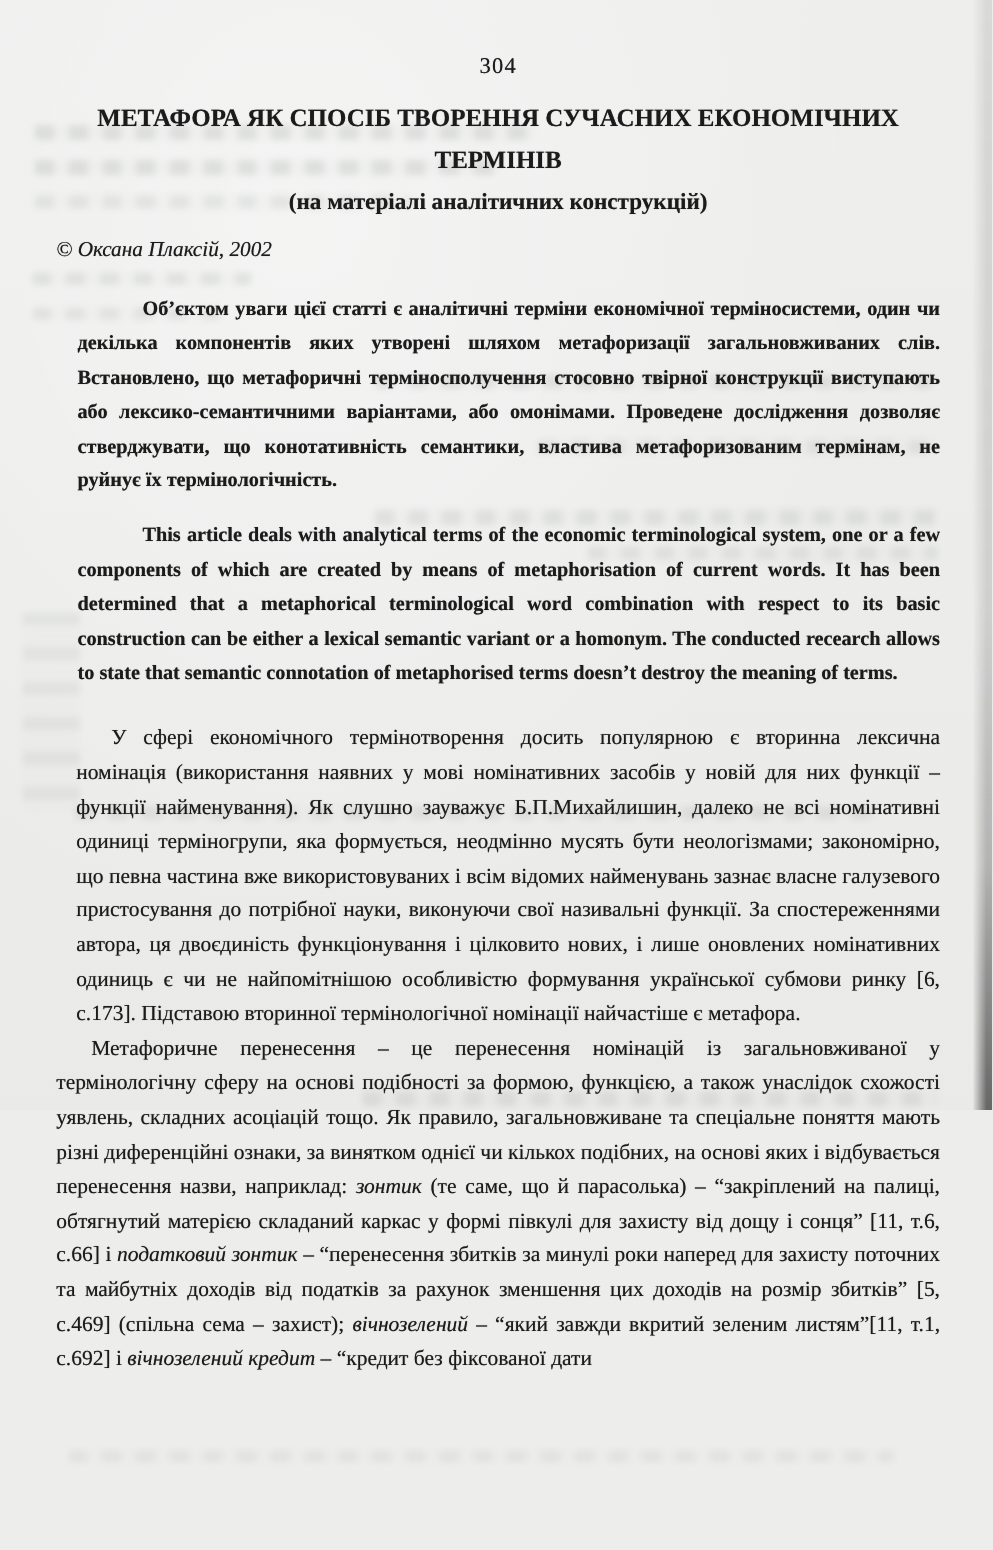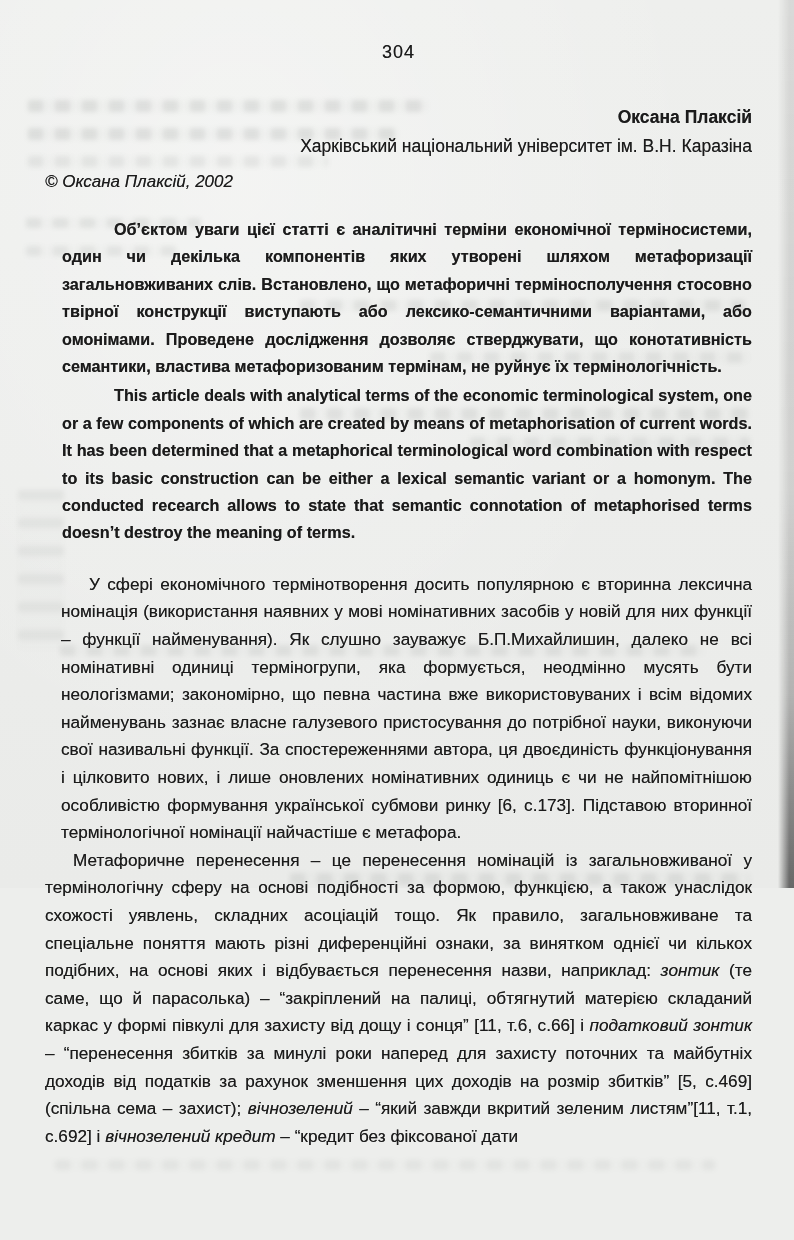--- a/index.html
+++ b/index.html
@@ -7,21 +7,21 @@
     width: 794px; height: 1240px;
     overflow: hidden;
     background: #edeeec;
   }
   .page {
     position: relative;
     width: 794px; height: 888px;
     background:
       radial-gradient(ellipse at 30% 20%, rgba(255,255,255,0.35), rgba(255,255,255,0) 60%),
       linear-gradient(180deg, #eeefed 0%, #ecedeb 55%, #eaebe9 100%);
-    font-family: Liberation Sans, sans-serif;
+    font-family: Liberation Serif, serif;
     color: #1b1b1b;
     box-sizing: border-box;
   }
   .content {
     position: absolute;
     left: 45px; right: 42px; top: 0;
     text-shadow: 0 0 0.6px rgba(25,25,25,0.65);
   }
   .page-number {
     margin-top: 42px;
@@ -54,21 +54,21 @@
   }
   .abstract {
     margin: 0 0 0 17px;
     font-weight: bold;
     font-size: 16.2px;
     line-height: 27.4px;
     text-align: justify;
     text-indent: 52px;
   }
   .abstract-uk { margin-top: 24px; }
-  .abstract-en { margin-top: 2px; }
+  .abstract-en { margin-top: 17px; }
   .body-paragraph {
     margin: 0;
     font-size: 17.2px;
     line-height: 27.6px;
     text-align: justify;
     text-indent: 28px;
   }
   .body-paragraph.first { margin-top: 24px; margin-left: 16px; }
   .body-paragraph em { font-style: italic; }
 
@@ -128,25 +128,26 @@
   <div class="ghost g9"></div>
   <div class="ghost g10"></div>
   <div class="ghost g11"></div>
   <div class="ghost g12"></div>
   <div class="ghost g13"></div>
 
   <div class="content">
 
     <div class="page-number">304</div>
 
-    <div class="header-block">
-      <div class="author-name">Оксана Плаксій</div>
-      <div class="affiliation">Харківський національний університет ім. В.Н. Каразіна</div>
+
+    <div class="title-block">
+      <div>МЕТАФОРА ЯК СПОСІБ ТВОРЕННЯ СУЧАСНИХ ЕКОНОМІЧНИХ</div>
+      <div>ТЕРМІНІВ</div>
+      <div class="subtitle">(на матеріалі аналітичних конструкцій)</div>
     </div>
-
 
     <div class="copyright-line">© Оксана Плаксій, 2002</div>
 
     <p class="abstract abstract-uk">Об’єктом уваги цієї статті є аналітичні терміни економічної терміносистеми, один чи декілька компонентів яких утворені шляхом метафоризації загальновживаних слів. Встановлено, що метафоричні терміносполучення стосовно твірної конструкції виступають або лексико-семантичними варіантами, або омонімами. Проведене дослідження дозволяє стверджувати, що конотативність семантики, властива метафоризованим термінам, не руйнує їх термінологічність.</p>
 
     <p class="abstract abstract-en">This article deals with analytical terms of the economic terminological system, one or a few components of which are created by means of metaphorisation of current words. It has been determined that a metaphorical terminological word combination with respect to its basic construction can be either a lexical semantic variant or a homonym. The conducted recearch allows to state that semantic connotation of metaphorised terms doesn’t destroy the meaning of terms.</p>
 
     <p class="body-paragraph first"><span>У сфері економічного термінотворення досить популярною є вторинна лексична номінація (використання наявних у мові номінативних засобів у новій для них функції – функції найменування). Як слушно зауважує Б.П.Михайлишин, далеко не всі номінативні одиниці терміногрупи, яка формується, неодмінно мусять бути неологізмами; закономірно, що певна частина вже використовуваних і всім відомих найменувань зазнає власне галузевого пристосування до потрібної науки, виконуючи свої називальні функції. За спостереженнями автора, ця двоєдиність функціонування і цілковито нових, і лише оновлених номінативних одиниць є чи не найпомітнішою особливістю формування української субмови ринку [6, с.173]. Підставою вторинної термінологічної номінації найчастіше є метафора.</span></p>
 
     <p class="body-paragraph"><span>Метафоричне перенесення – це перенесення номінацій із загальновживаної у термінологічну сферу на основі подібності за формою, функцією, а також унаслідок схожості уявлень, складних асоціацій тощо. Як правило, загальновживане та спеціальне поняття мають різні диференційні ознаки, за винятком однієї чи кількох подібних, на основі яких і відбувається перенесення назви, наприклад: </span><em>зонтик</em><span> (те саме, що й парасолька) – “закріплений на палиці, обтягнутий матерією складаний каркас у формі півкулі для захисту від дощу і сонця” [11, т.6, с.66] і </span><em>податковий зонтик</em><span> – “перенесення збитків за минулі роки наперед для захисту поточних та майбутніх доходів від податків за рахунок зменшення цих доходів на розмір збитків” [5, с.469] (спільна сема – захист); </span><em>вічнозелений</em><span> – “який завжди вкритий зеленим листям”[11, т.1, с.692] і </span><em>вічнозелений кредит</em><span> – “кредит без фіксованої дати</span></p>

